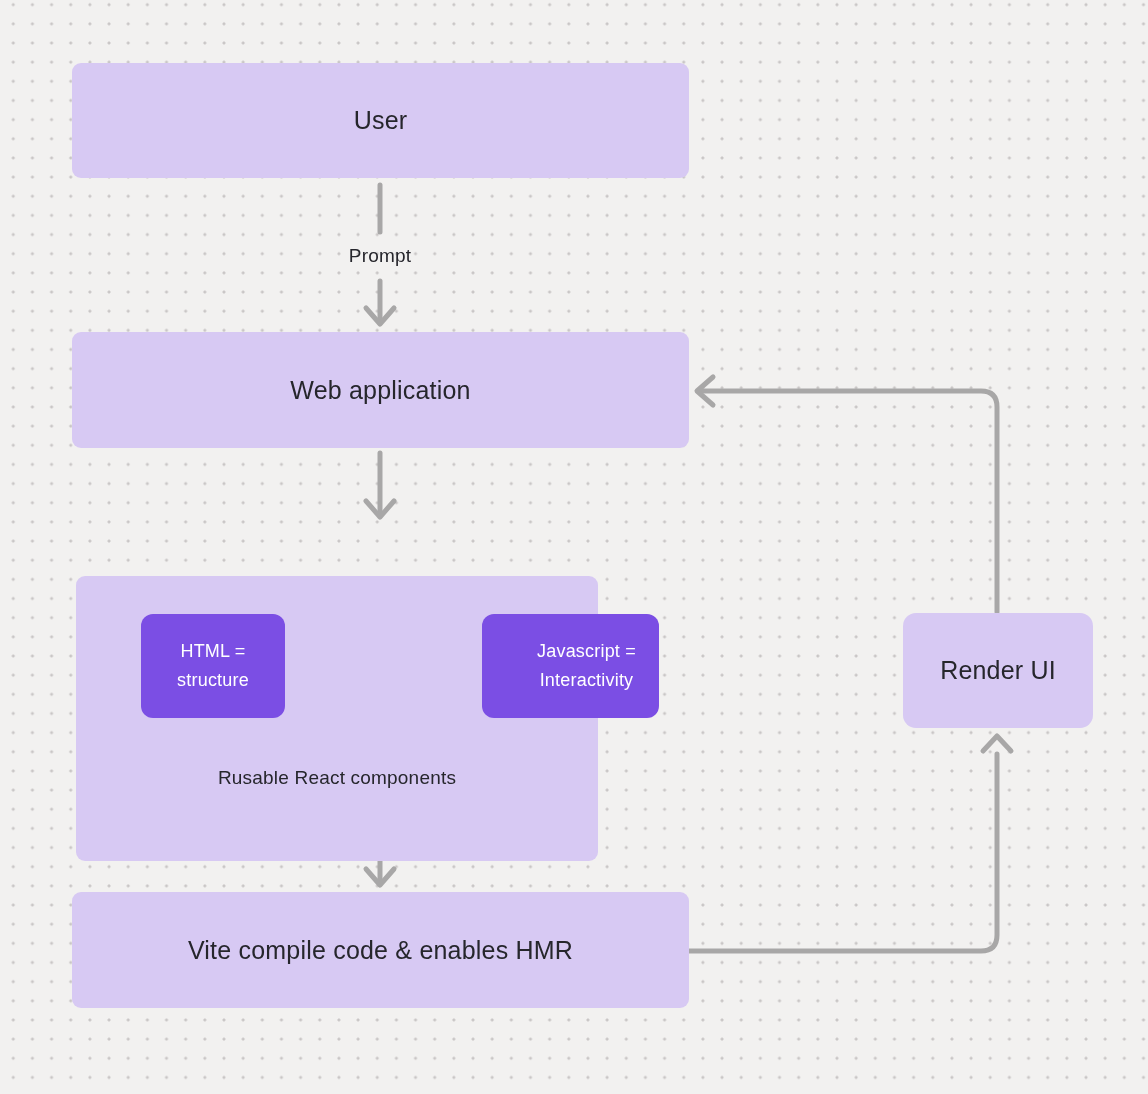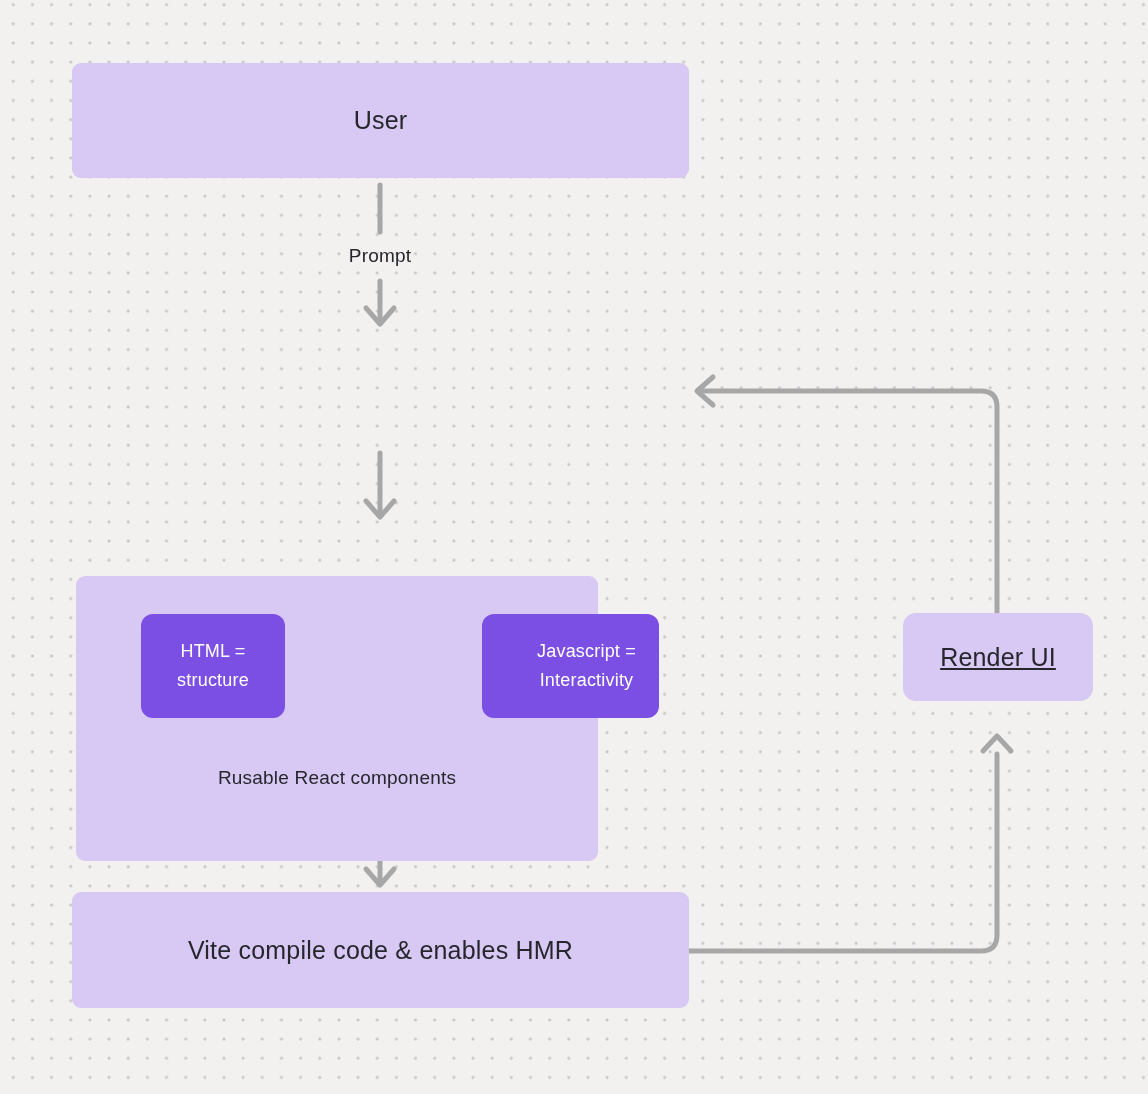--- a/index.html
+++ b/index.html
@@ -42,21 +42,21 @@
     text-align: center;
   }
   .node-label {
     font-size: 25px;
     letter-spacing: 0.2px;
   }
   #node-user    { left: 72px;  top: 63px;  width: 617px; height: 115px; }
   #node-webapp  { left: 72px;  top: 332px; width: 617px; height: 116px; }
   #node-group   { left: 76px;  top: 528px; width: 522px; height: 285px; display: block; margin-top: 48px; }
   #node-vite    { left: 72px;  top: 892px; width: 617px; height: 116px; }
-  #node-render  { left: 903px; top: 613px; width: 190px; height: 88px; border-radius: 13px; text-decoration: underline; }
+  #node-render  { left: 903px; top: 613px; width: 190px; height: 115px; border-radius: 13px; }
 
   .chip {
     position: absolute;
     top: 38px;
     height: 104px;
     background: var(--box-dark, #7b4ee4);
     color: var(--text-on-dark, #ffffff);
     border-radius: 12px;
     display: flex;
     align-items: center;
@@ -120,20 +120,23 @@
       <path class="connector" d="M713 377 L697 391 L713 405"></path>
     </g>
   </svg>
 
   <div class="node" id="node-user">
     <span class="node-label">User</span>
   </div>
 
   <div class="edge-label">Prompt</div>
 
+  <div class="node" id="node-webapp">
+    <span class="node-label">Web application</span>
+  </div>
 
   <div class="node" id="node-group">
     <div class="chip" id="chip-html">
       <span class="chip-label">HTML =
 structure</span>
     </div>
     <div class="chip" id="chip-js">
       <span class="chip-label">Javascript =
 Interactivity</span>
     </div>

